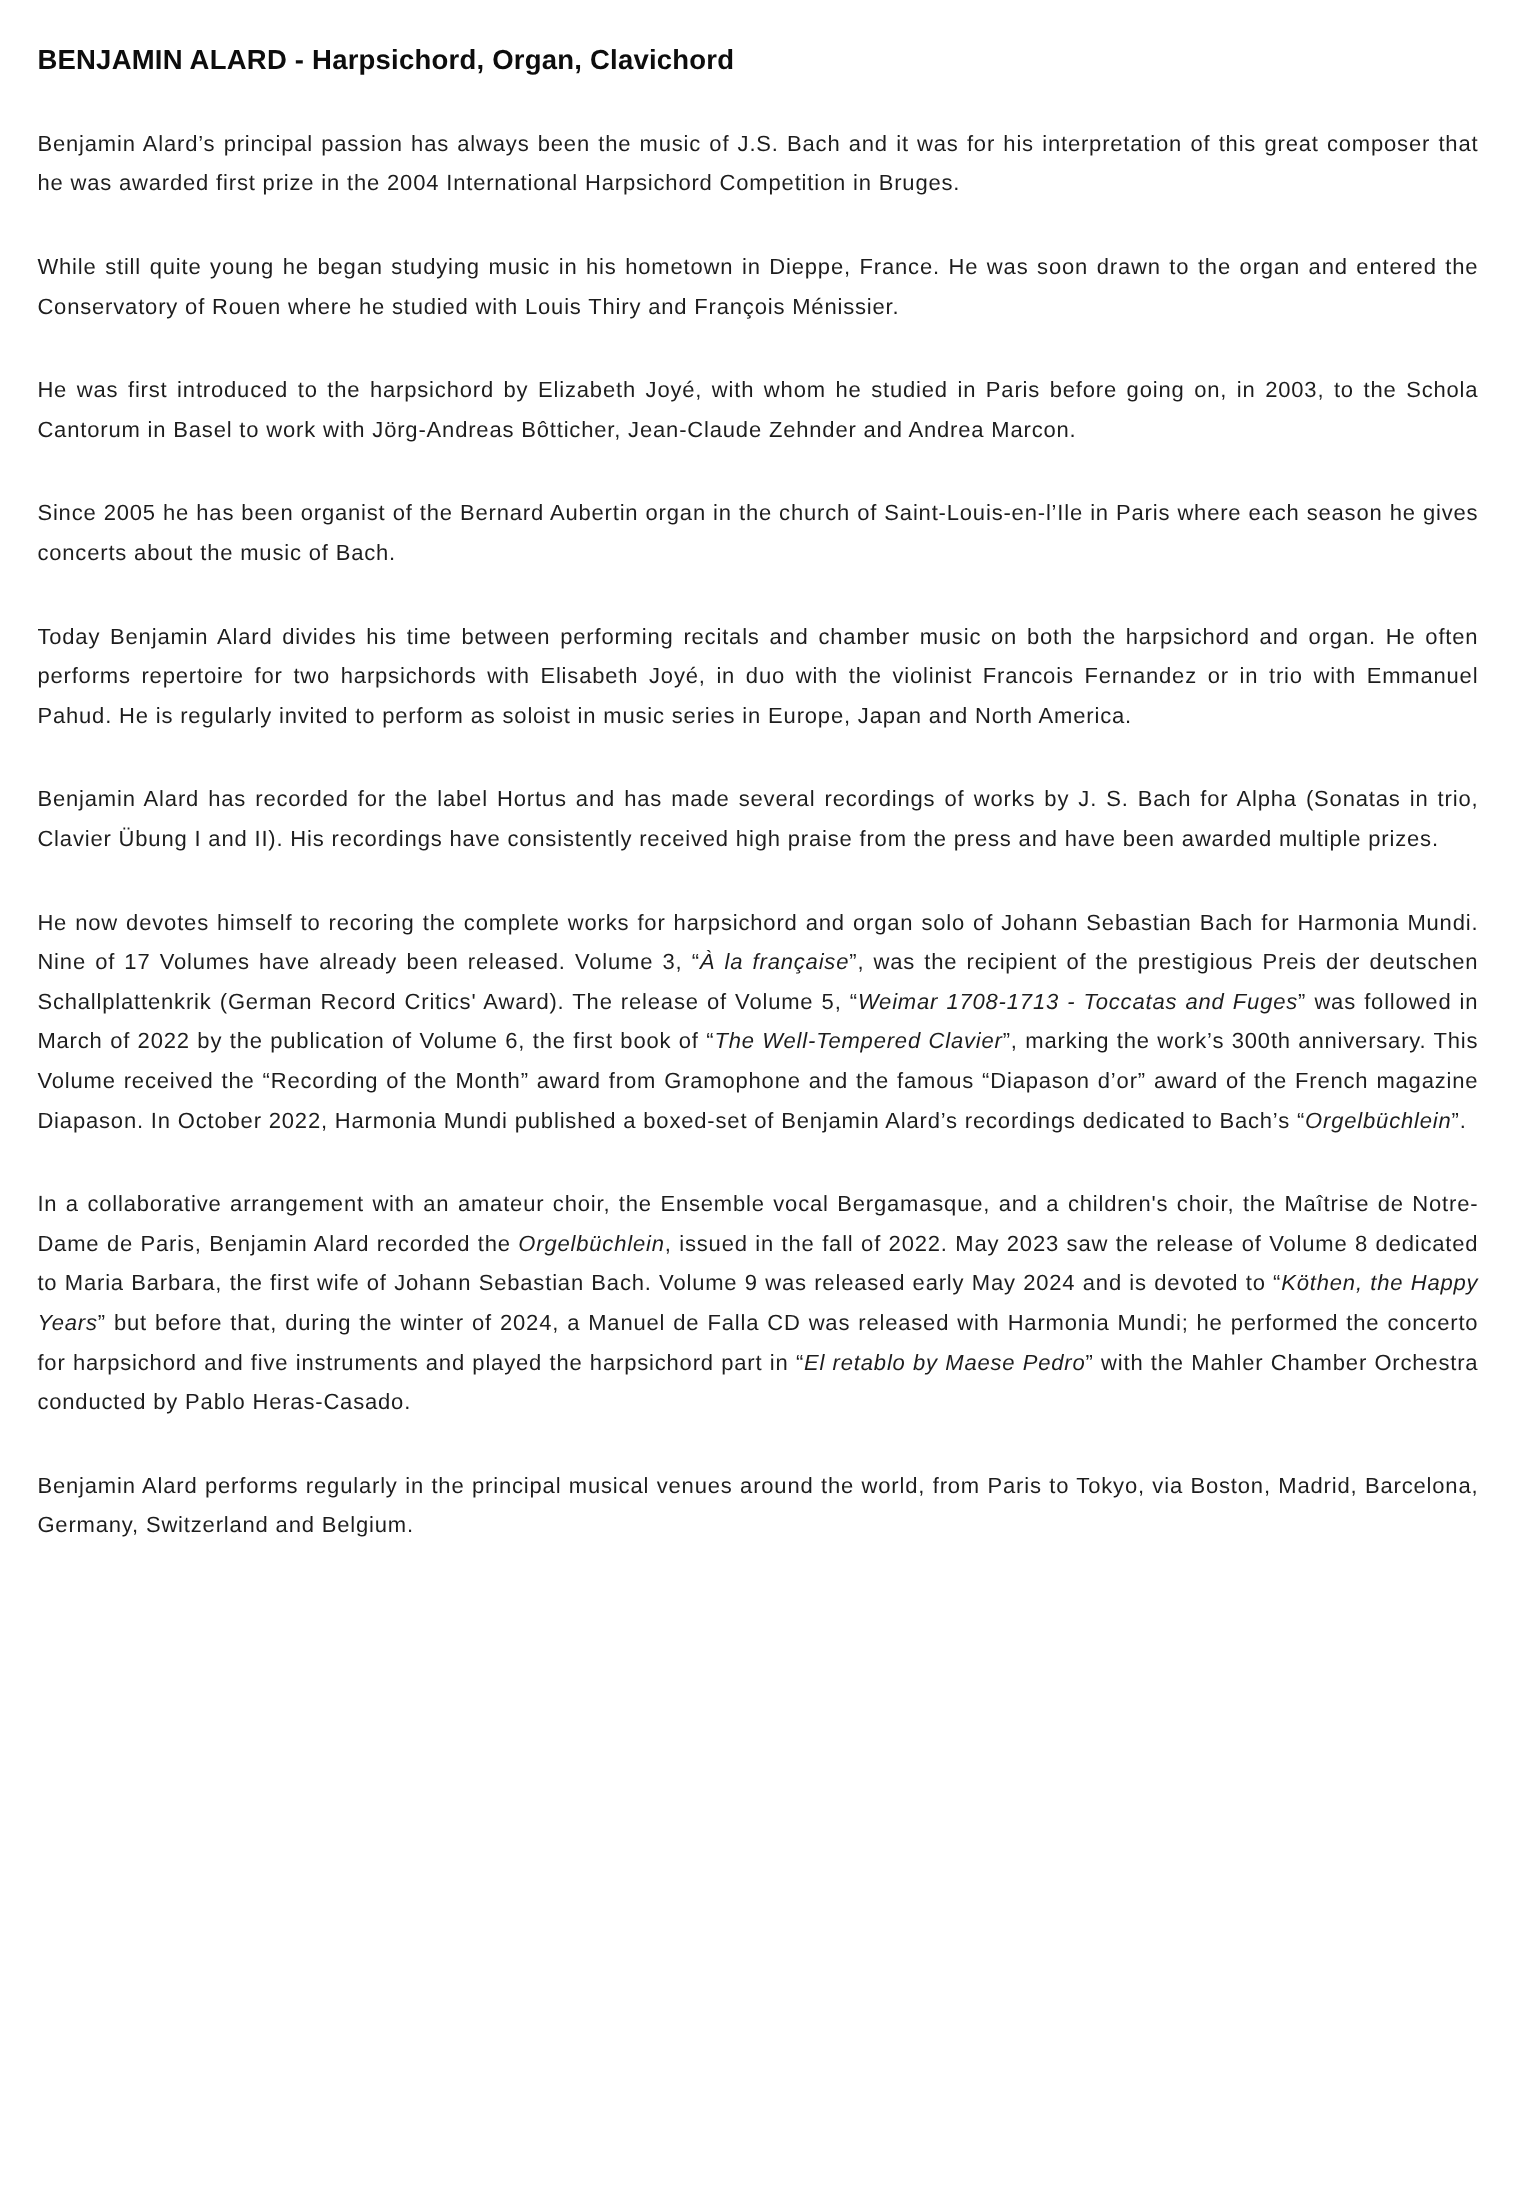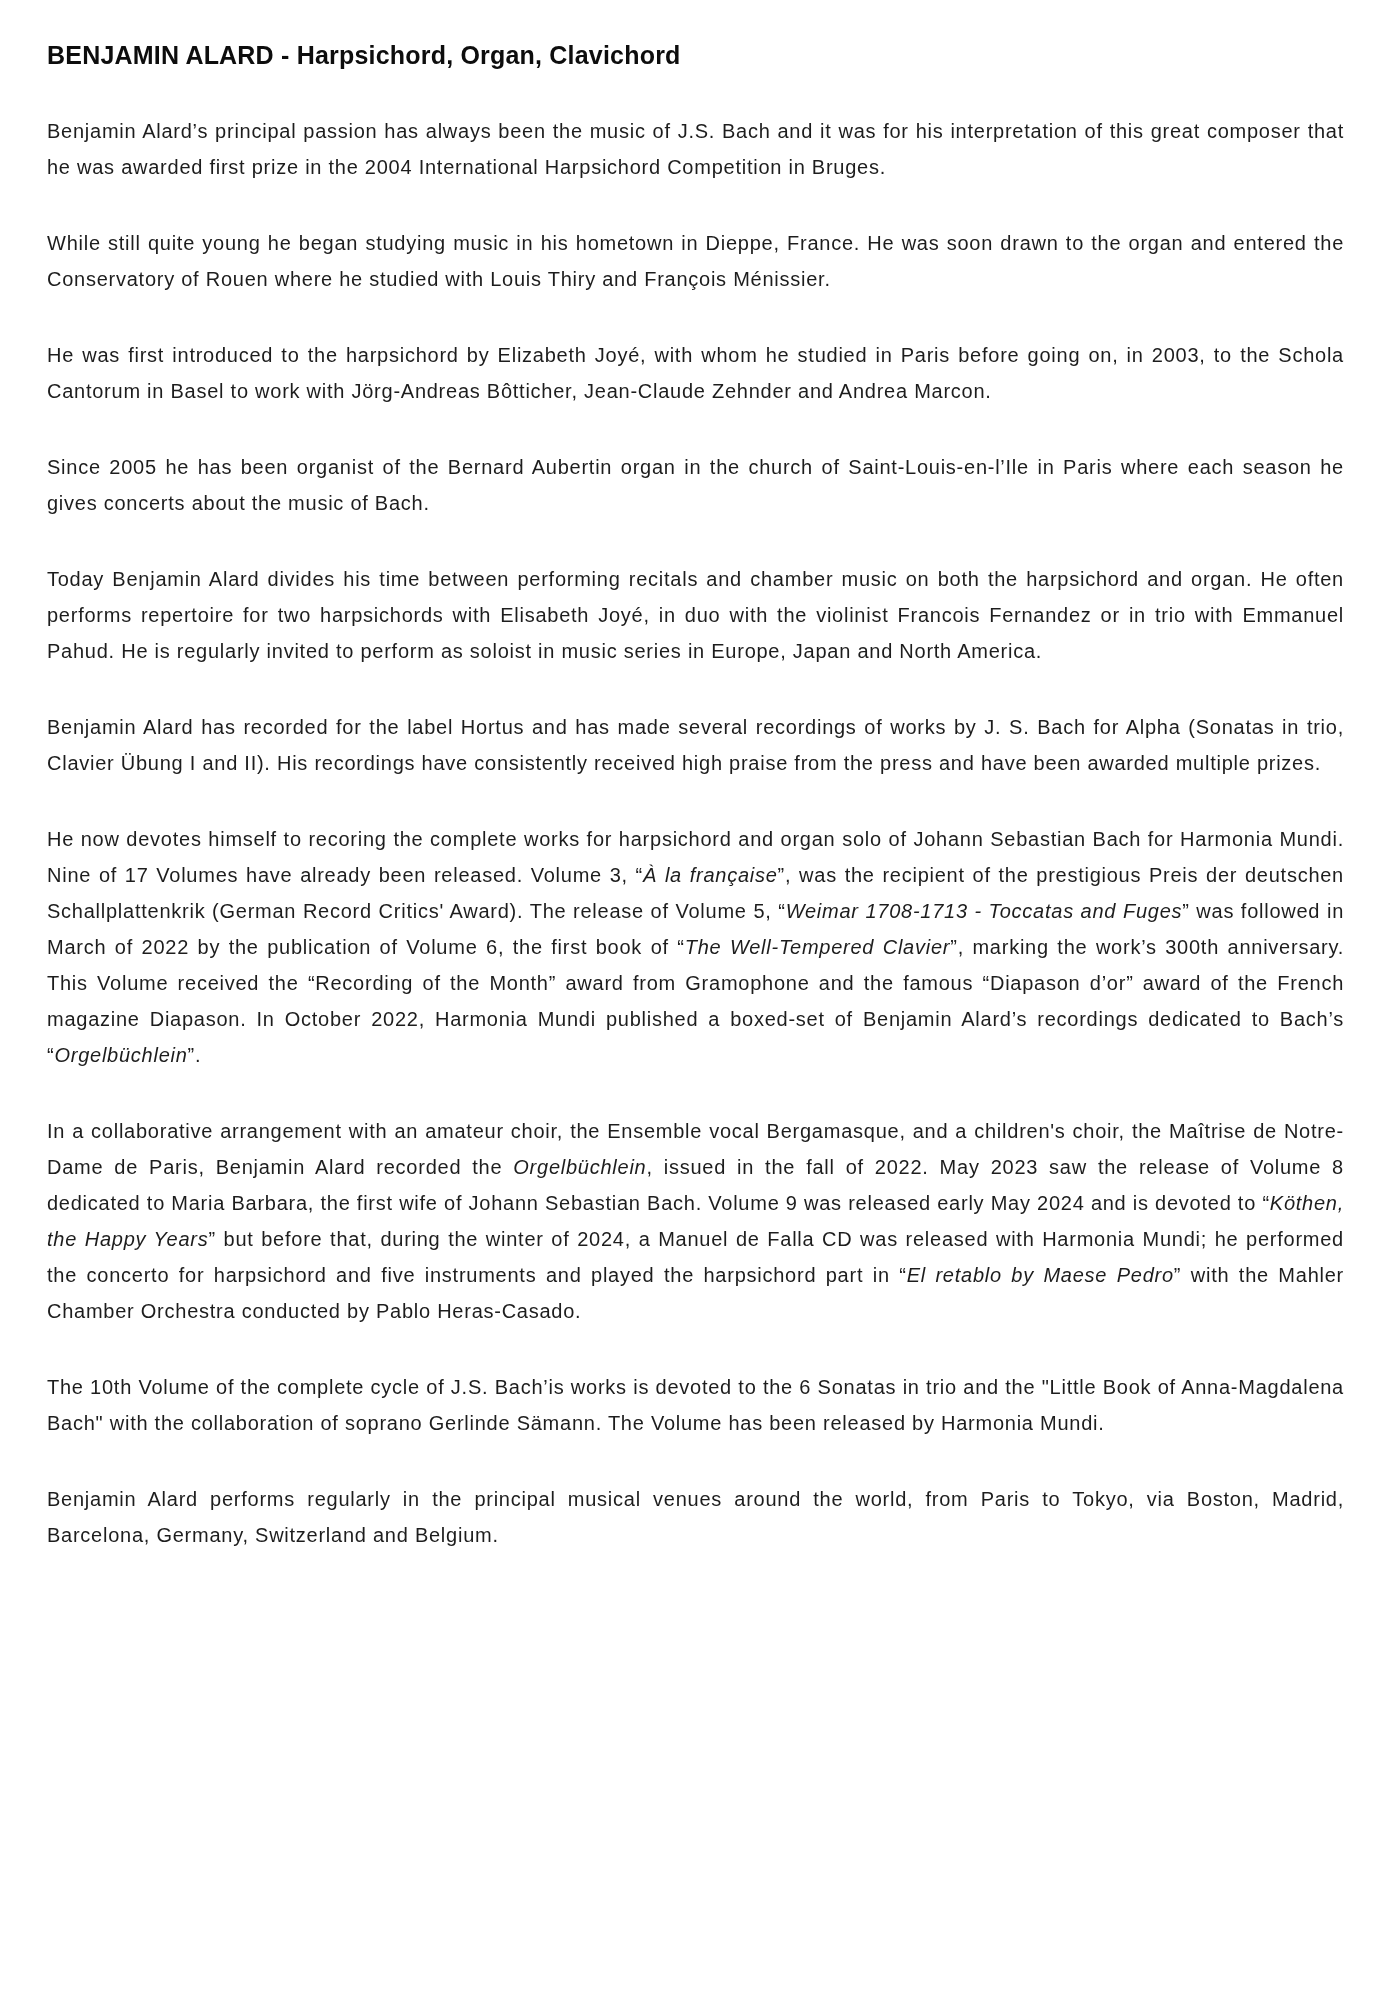--- a/index.html
+++ b/index.html
@@ -7,21 +7,21 @@
     padding: 0;
     background: #ffffff;
   }
   .page {
     position: relative;
     width: 1391px;
     height: 2000px;
     box-sizing: border-box;
     background: var(--page-bg, #ffffff);
     color: var(--text-color, #1d1d1d);
-    padding: 37px 47px 40px 47px;
+    padding: 37px 47px 40px 34px;
     overflow: hidden;
     font-family: "Liberation Sans", sans-serif;
   }
   .title {
     font-size: 25px;
     line-height: 36px;
     font-weight: bold;
     letter-spacing: 0.2px;
     color: var(--title-color, #0d0d0d);
     margin: 0 0 40px 0;
@@ -43,16 +43,15 @@
   <p class="title">BENJAMIN ALARD - Harpsichord, Organ, Clavichord</p>
   <div>
       <p class="para"><span>Benjamin Alard’s principal passion has always been the music of J.S. Bach and it was for his interpretation of this great composer that he was awarded first prize in the 2004 International Harpsichord Competition in Bruges.</span></p>
       <p class="para"><span>While still quite young he began studying music in his hometown in Dieppe, France. He was soon drawn to the organ and entered the Conservatory of Rouen where he studied with Louis Thiry and François Ménissier.</span></p>
       <p class="para"><span>He was first introduced to the harpsichord by Elizabeth Joyé, with whom he studied in Paris before going on, in 2003, to the Schola Cantorum in Basel to work with Jörg-Andreas Bôtticher, Jean-Claude Zehnder and Andrea Marcon.</span></p>
       <p class="para"><span>Since 2005 he has been organist of the Bernard Aubertin organ in the church of Saint-Louis-en-l’Ile in Paris where each season he gives concerts about the music of Bach.</span></p>
       <p class="para"><span>Today Benjamin Alard divides his time between performing recitals and chamber music on both the harpsichord and organ. He often performs repertoire for two harpsichords with Elisabeth Joyé, in duo with the violinist Francois Fernandez or in trio with Emmanuel Pahud. He is regularly invited to perform as soloist in music series in Europe, Japan and North America.</span></p>
       <p class="para"><span>Benjamin Alard has recorded for the label Hortus and has made several recordings of works by J. S. Bach for Alpha (Sonatas in trio, Clavier Übung I and II). His recordings have consistently received high praise from the press and have been awarded multiple prizes.</span></p>
       <p class="para"><span>He now devotes himself to recoring the complete works for harpsichord and organ solo of Johann Sebastian Bach for Harmonia Mundi. Nine of 17 Volumes have already been released.  Volume 3, “</span><em>À la française</em><span>”, was the recipient of the prestigious Preis der deutschen Schallplattenkrik (German Record Critics' Award). The release of Volume 5, “</span><em>Weimar 1708-1713 - Toccatas and Fuges</em><span>” was followed in March of 2022 by the publication of Volume 6, the first book of “</span><em>The Well-Tempered Clavier</em><span>”, marking the work’s 300th anniversary. This Volume received the  “Recording of the Month” award from  Gramophone and the famous “Diapason d’or” award of the French magazine Diapason. In October 2022, Harmonia Mundi published a boxed-set of Benjamin Alard’s recordings dedicated to Bach’s “</span><em>Orgelbüchlein</em><span>”.</span></p>
       <p class="para"><span>In a collaborative arrangement with an amateur choir, the Ensemble vocal Bergamasque, and a children's choir, the Maîtrise de Notre-Dame de Paris, Benjamin Alard recorded the </span><em>Orgelbüchlein</em><span>, issued in the fall of 2022. May 2023 saw the release of Volume 8 dedicated to Maria Barbara, the first wife of Johann Sebastian Bach. Volume 9 was released early May 2024 and is devoted to “</span><em>Köthen, the Happy Years</em><span>” but before that, during the winter of 2024, a Manuel de Falla CD was released with Harmonia Mundi; he performed the concerto for harpsichord and five instruments and played the harpsichord part in “</span><em>El retablo by Maese Pedro</em><span>” with the Mahler Chamber Orchestra conducted by Pablo Heras-Casado.</span></p>
-      <p class="para"><span>The 10th Volume of the complete cycle of J.S. Bach’is works is devoted to the 6 Sonatas in trio and the "Little Book of Anna-Magdalena Bach" with the collaboration of soprano Gerlinde Sämann. The Volume has been released by Harmonia Mundi.</span></p>
       <p class="para"><span>Benjamin Alard performs regularly in the principal musical venues around the world, from Paris to Tokyo, via Boston, Madrid, Barcelona, Germany, Switzerland and Belgium.</span></p>
     </div>
 </div>
 
 </body></html>

